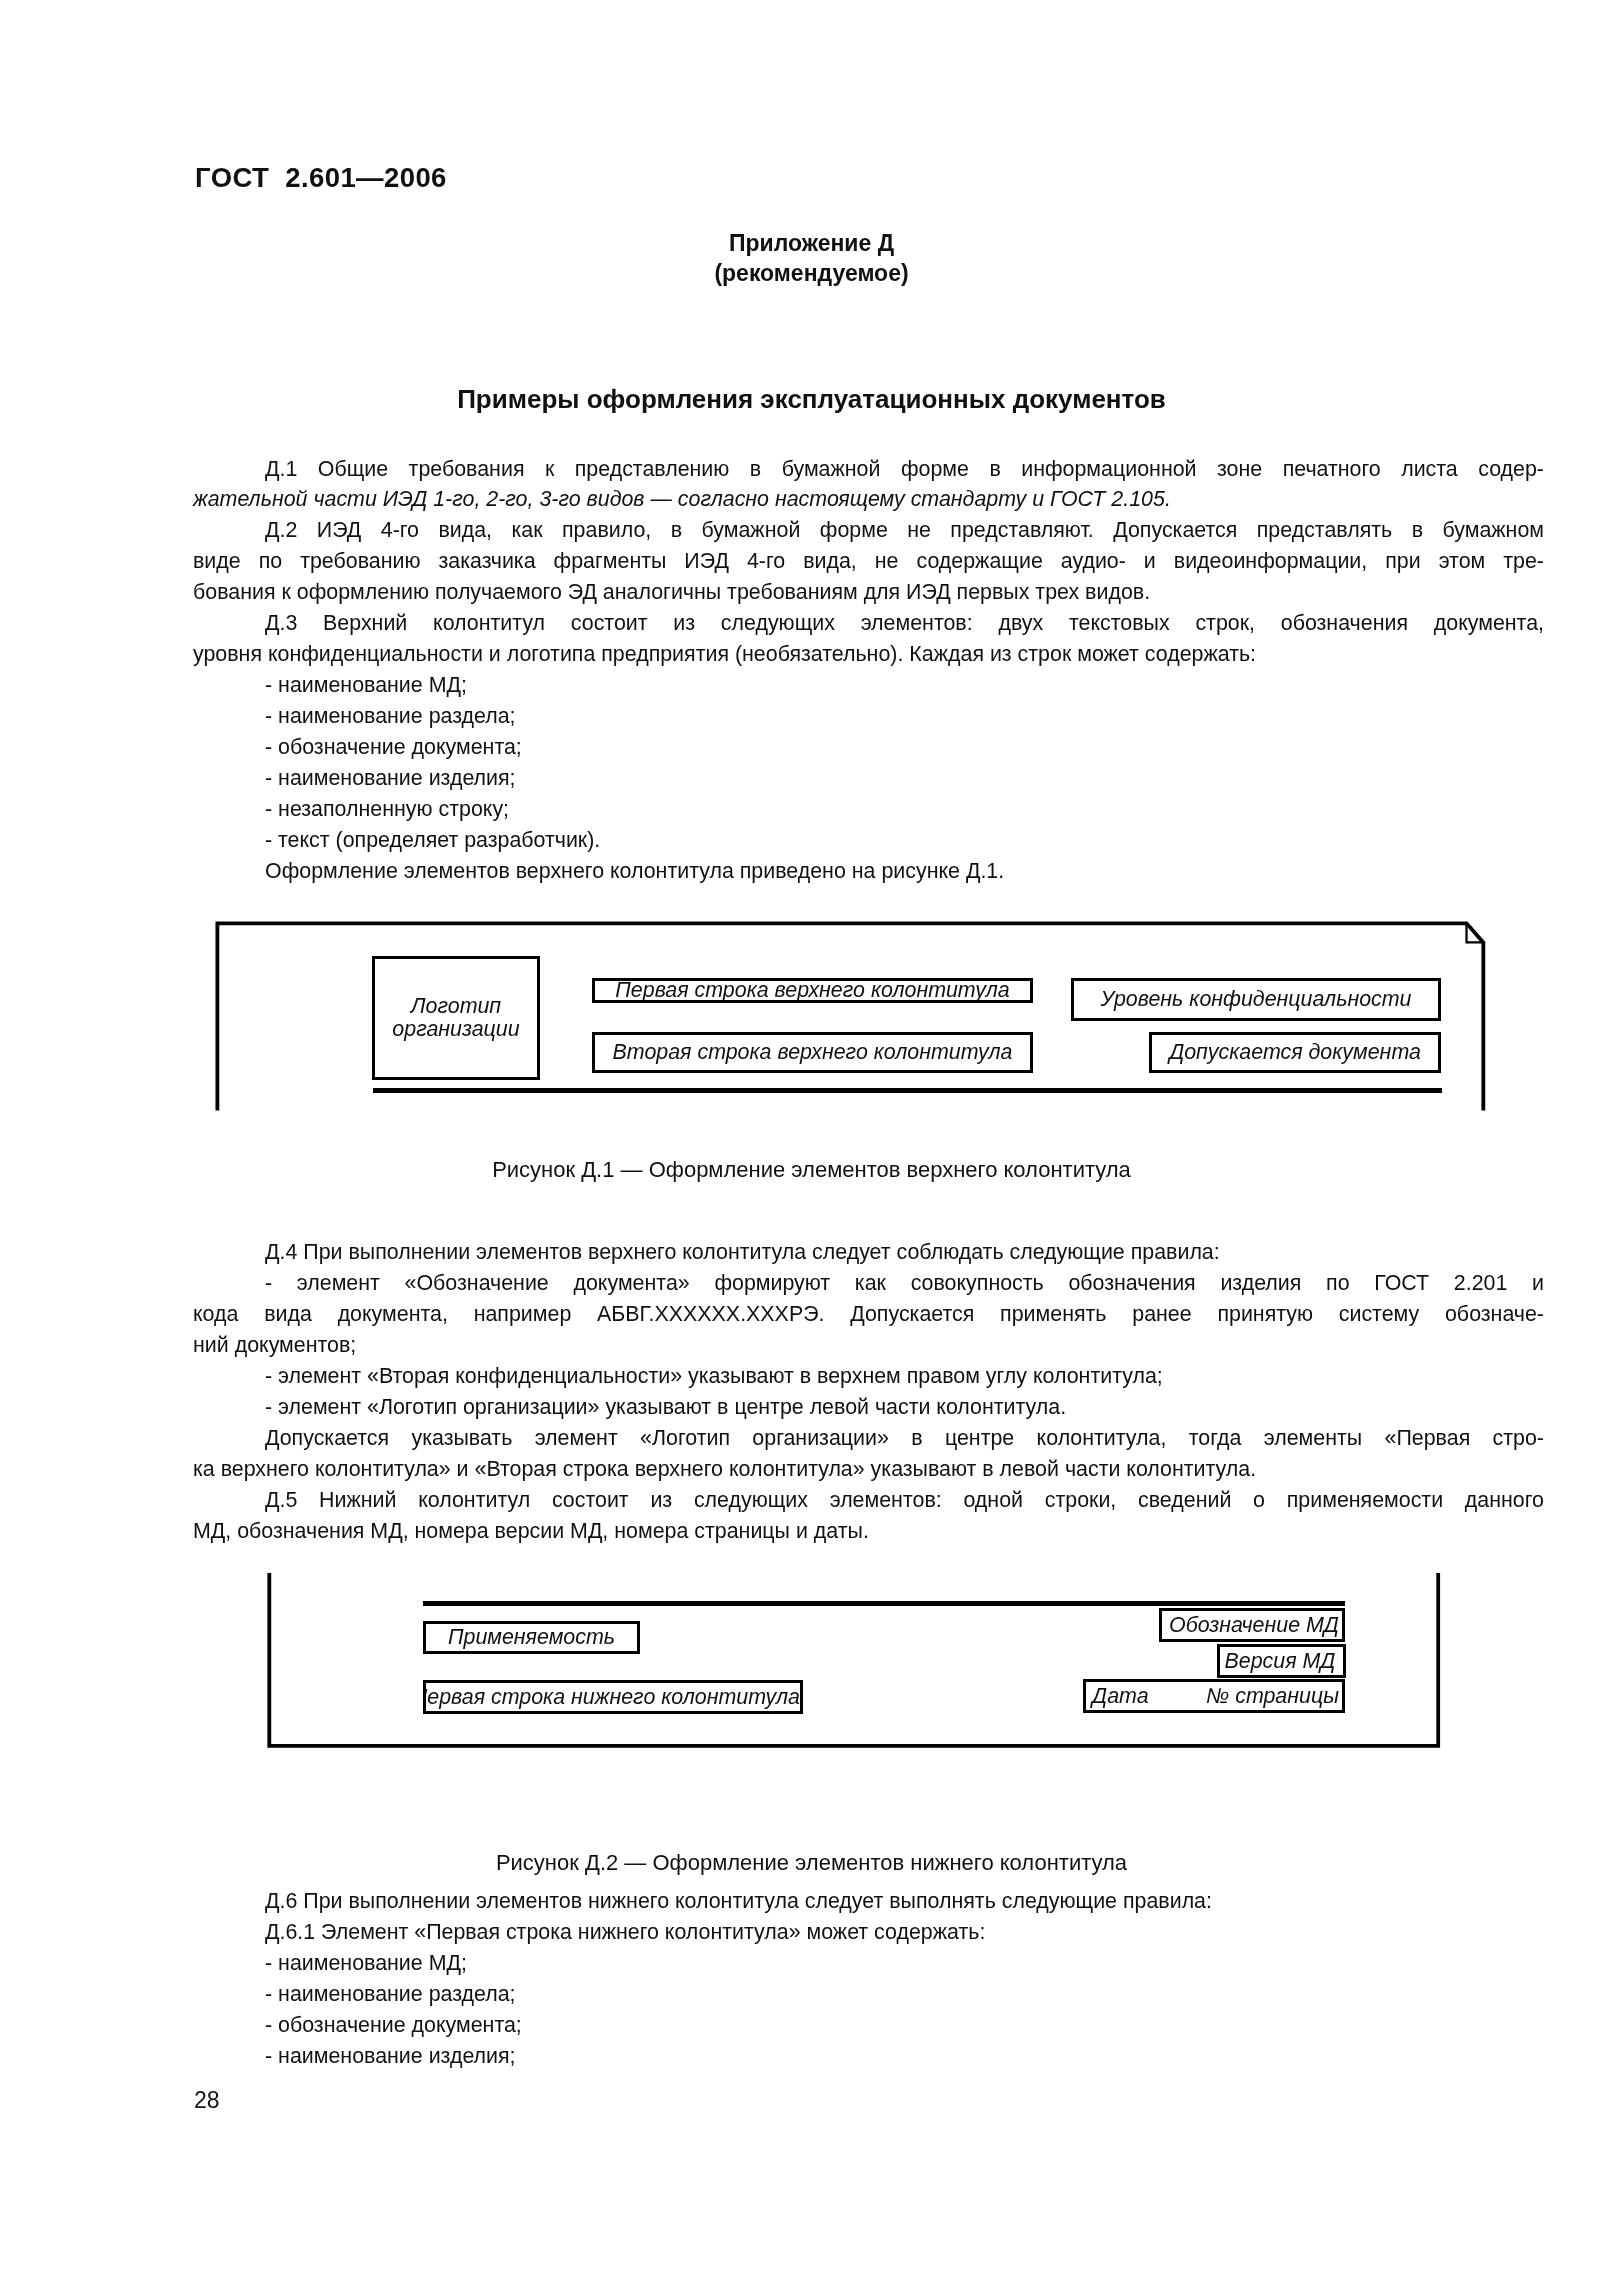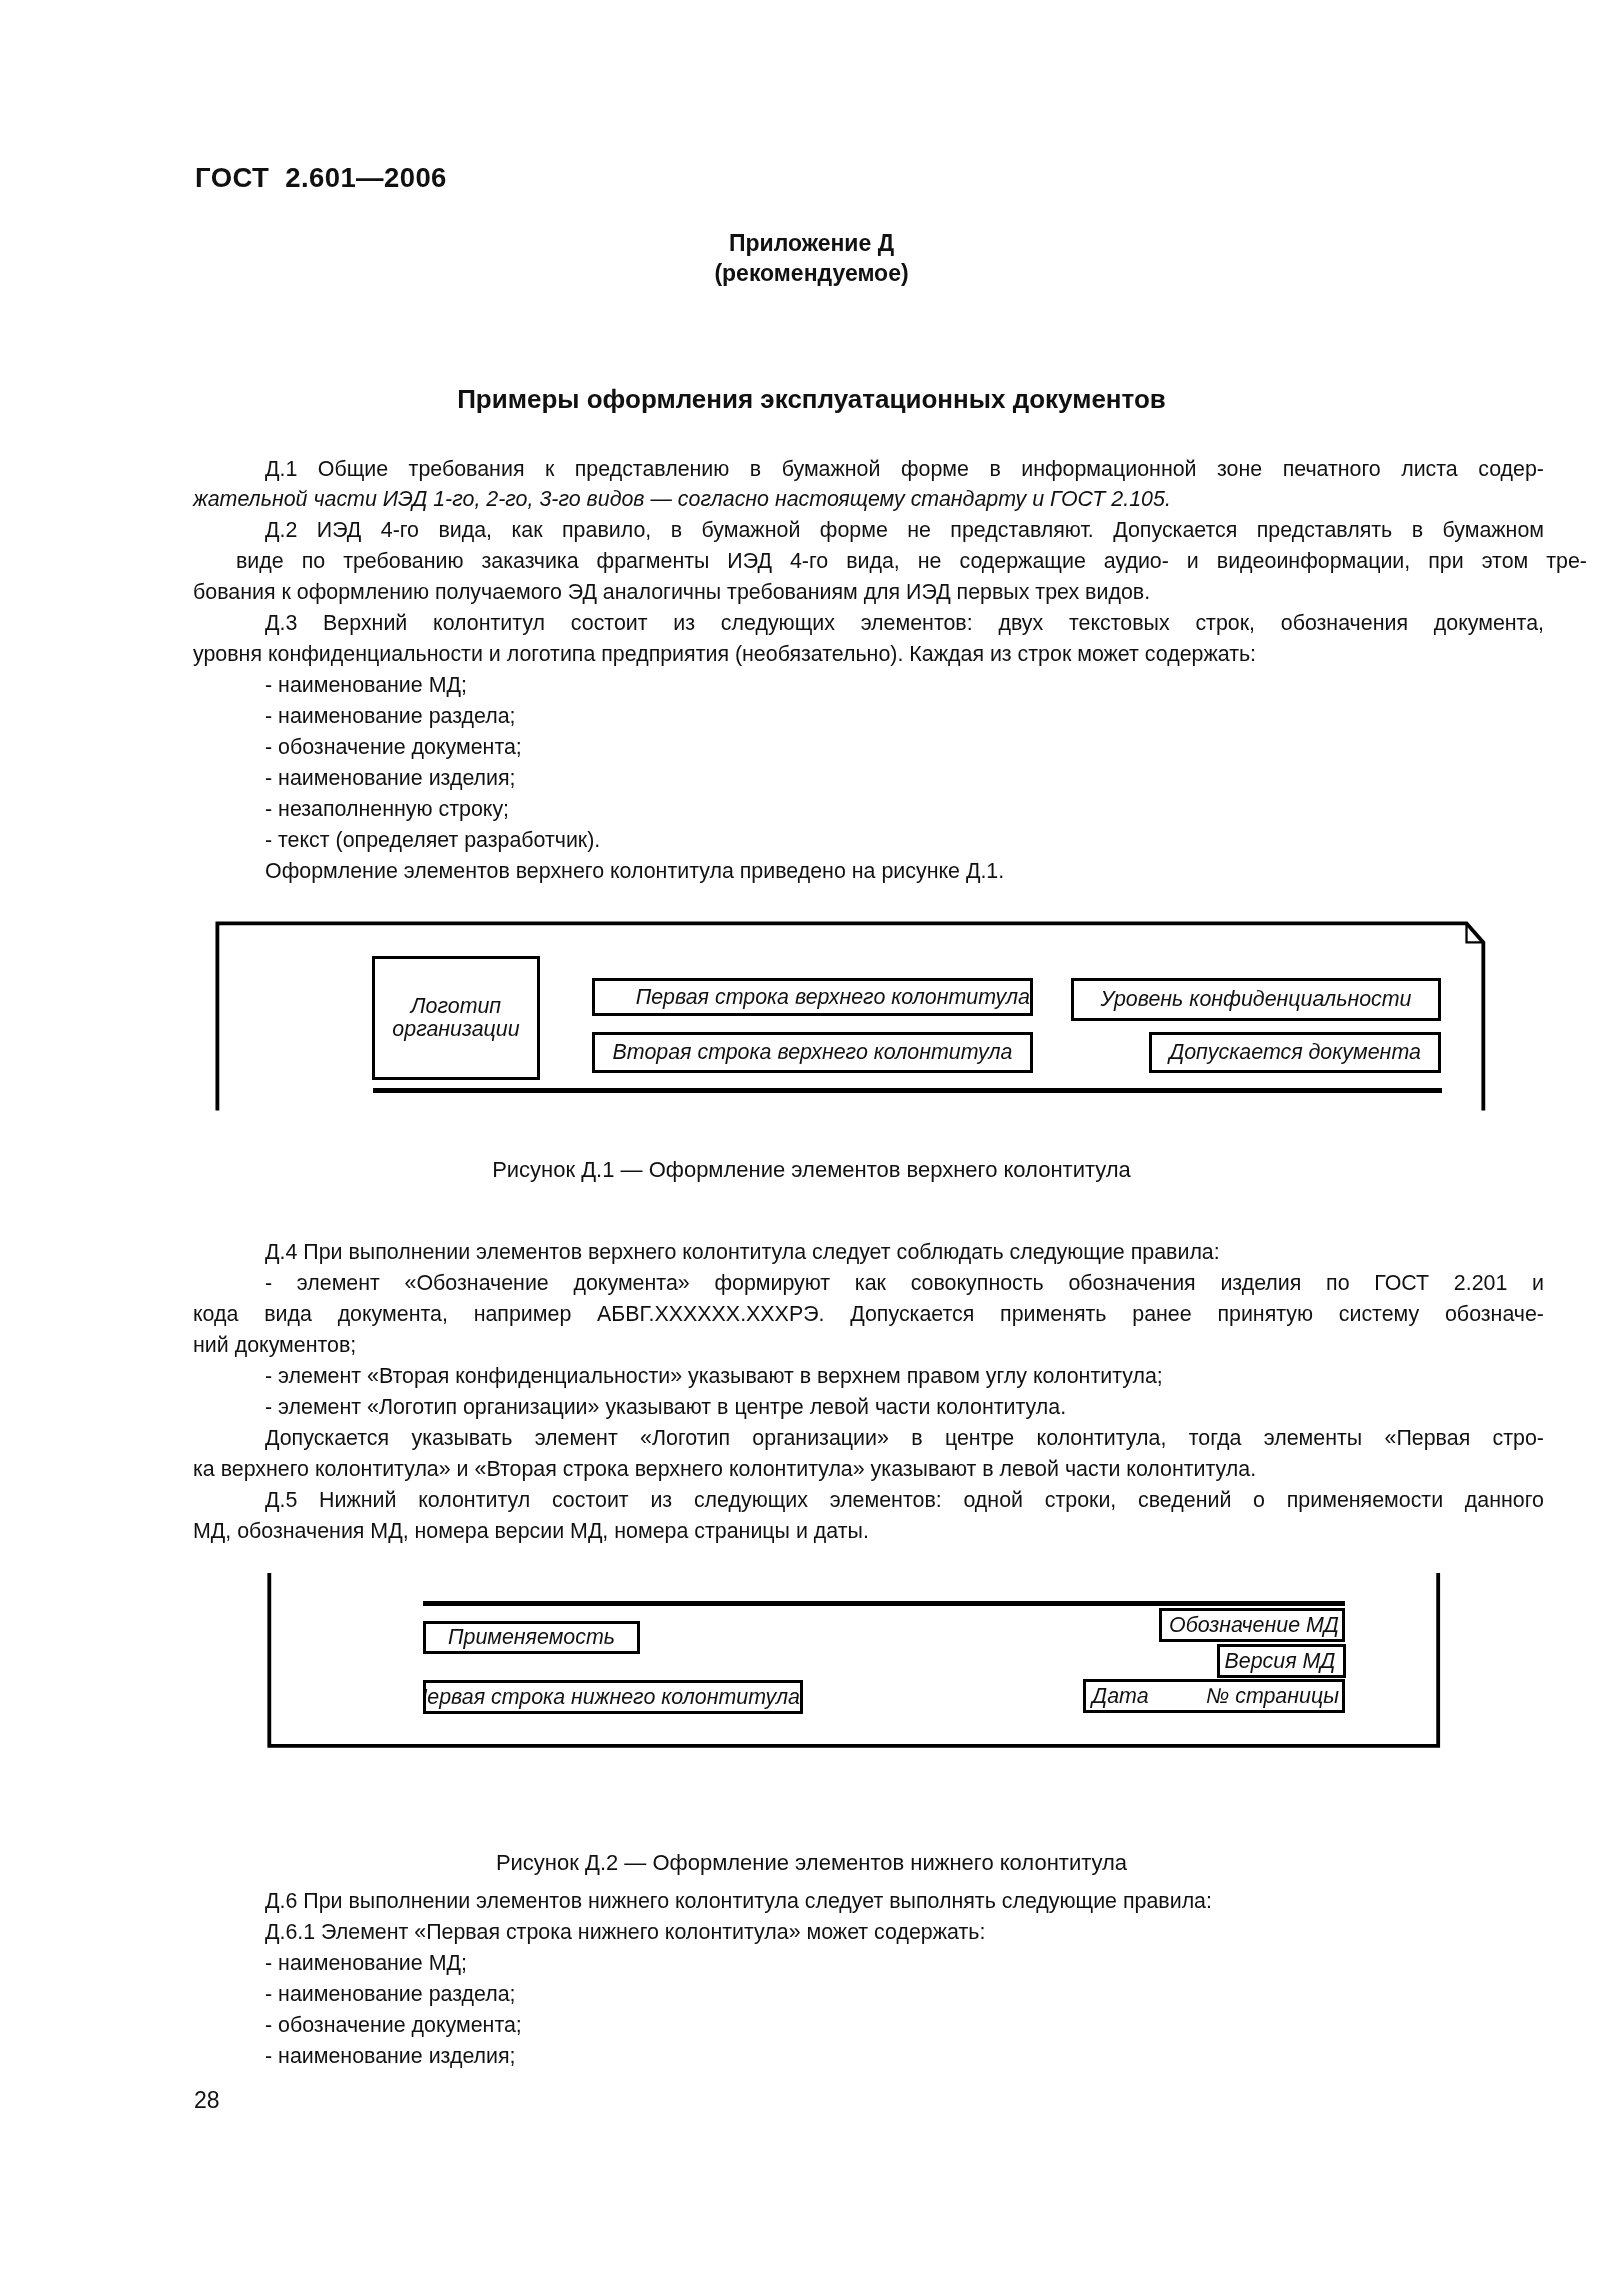--- a/index.html
+++ b/index.html
@@ -25,21 +25,21 @@
 
 <div class="abs hdr">ГОСТ  2.601—2006</div>
 <div class="abs center app-title">Приложение Д</div>
 <div class="abs center app-sub">(рекомендуемое)</div>
 <div class="abs center sect-title">Примеры оформления эксплуатационных документов</div>
 
 <div id="block1">
     <div class="line ind just" style="top: 455px; white-space: normal;">Д.1  Общие требования к представлению в бумажной форме в информационной зоне печатного листа содер-</div>
     <div class="line" style="top: 485px; font-style: italic;">жательной части ИЭД 1-го, 2-го, 3-го видов — согласно настоящему стандарту и ГОСТ 2.105.</div>
     <div class="line ind just" style="top: 516px; white-space: normal;">Д.2  ИЭД 4-го вида, как правило, в бумажной форме не представляют. Допускается представлять в бумажном</div>
-    <div class="line just" style="top: 547px; white-space: normal; margin-left: 43px;">виде по требованию заказчика фрагменты ИЭД 4-го вида, не содержащие аудио- и видеоинформации, при этом тре-</div>
+    <div class="line just" style="top: 547px; white-space: normal;">виде по требованию заказчика фрагменты ИЭД 4-го вида, не содержащие аудио- и видеоинформации, при этом тре-</div>
     <div class="line" style="top: 578px;">бования к оформлению получаемого ЭД аналогичны требованиям для ИЭД первых трех видов.</div>
     <div class="line ind just" style="top: 609px; white-space: normal;">Д.3  Верхний колонтитул состоит из следующих элементов: двух текстовых строк, обозначения документа,</div>
     <div class="line" style="top: 640px;">уровня конфиденциальности и логотипа предприятия (необязательно). Каждая из строк может содержать:</div>
     <div class="line ind" style="top: 671px;">-  наименование МД;</div>
     <div class="line ind" style="top: 702px;">-  наименование раздела;</div>
     <div class="line ind" style="top: 733px;">-  обозначение документа;</div>
     <div class="line ind" style="top: 764px;">-  наименование изделия;</div>
     <div class="line ind" style="top: 795px;">-  незаполненную строку;</div>
     <div class="line ind" style="top: 826px;">-  текст (определяет разработчик).</div>
     <div class="line ind" style="top: 857px;">Оформление элементов верхнего колонтитула приведено на рисунке Д.1.</div>
@@ -47,21 +47,21 @@
 
 <div>
   <svg class="abs" style="left:214px;top:921px;" width="1275" height="191" viewBox="0 0 1666 250">
     <polyline points="3,248 3,3 1638,3 1660,28 1660,248" fill="none" stroke="#000" stroke-width="5"></polyline>
     <polyline points="1638,3 1638,28 1660,28" fill="none" stroke="#000" stroke-width="3"></polyline>
   </svg>
   <div class="fbox" style="left:372px;top:956px;width:168px;height:124px;justify-content:center;flex-direction:column;line-height:23px;">
     <span>Логотип</span>
     <span>организации</span>
   </div>
-  <div class="fbox" style="left:592px;top:978px;width:441px;height:38px;justify-content:flex-end;">
+  <div class="fbox" style="left:592px;top:978px;width:441px;height:25px;justify-content:center;">
     <span>Первая строка верхнего колонтитула</span>
   </div>
   <div class="fbox" style="left:592px;top:1032px;width:441px;height:41px;justify-content:center;">
     <span>Вторая строка верхнего колонтитула</span>
   </div>
   <div class="fbox" style="left:1071px;top:978px;width:370px;height:43px;justify-content:center;">
     <span>Уровень конфиденциальности</span>
   </div>
   <div class="fbox" style="left:1149px;top:1032px;width:292px;height:41px;justify-content:center;">
     <span>Допускается документа</span>

